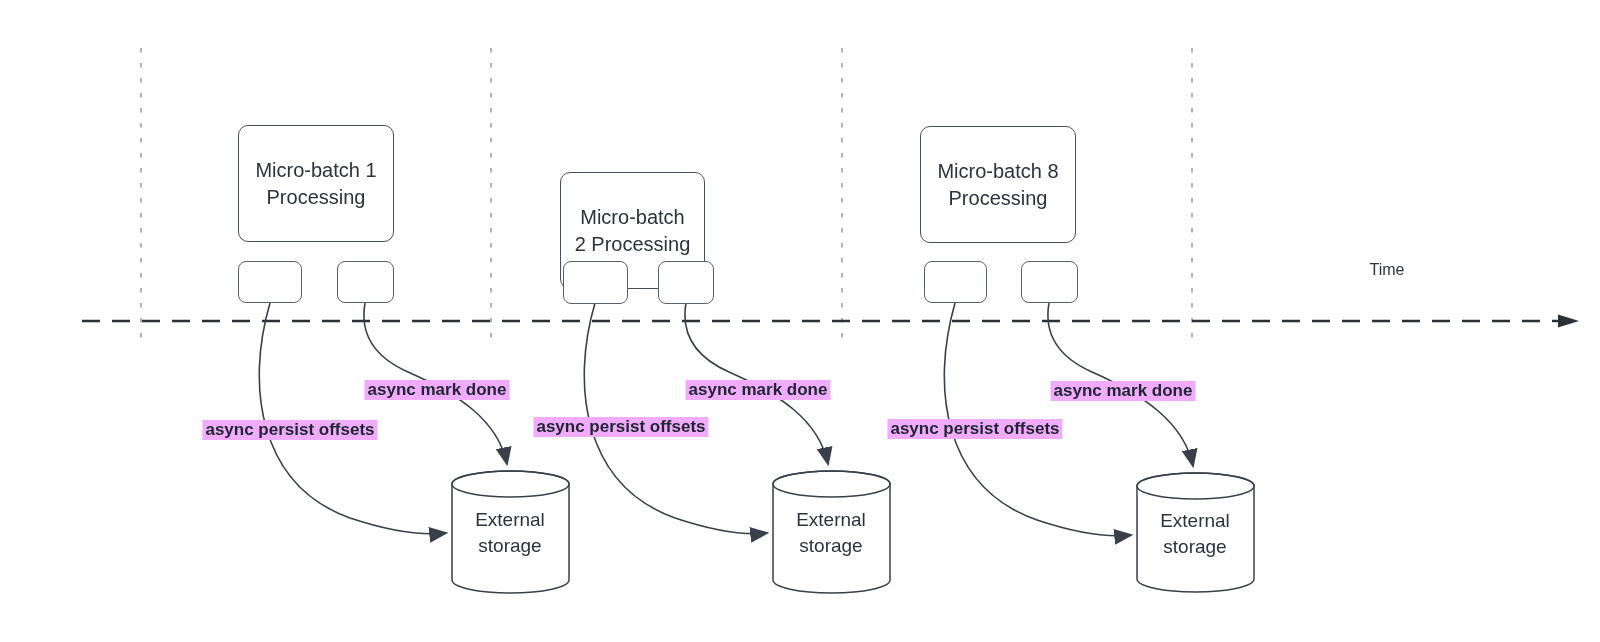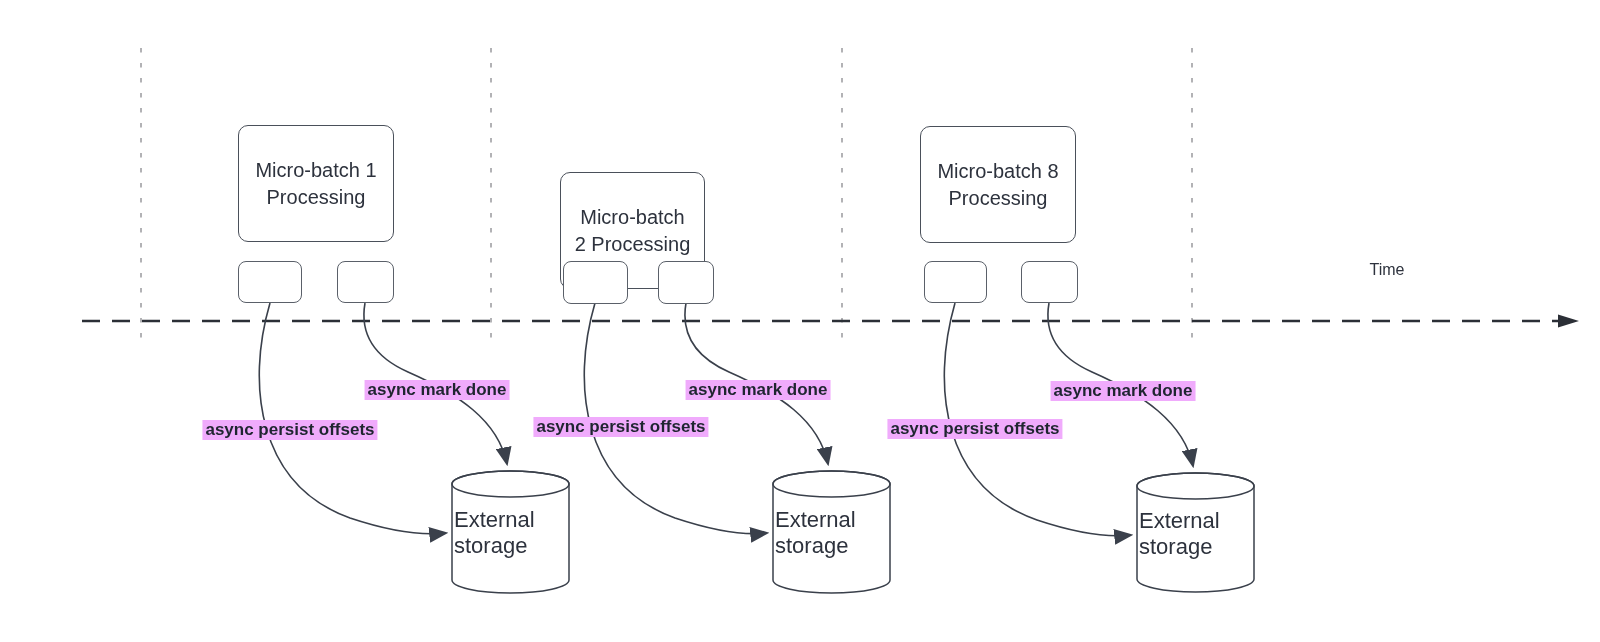--- a/index.html
+++ b/index.html
@@ -48,21 +48,22 @@
     font-size: 17px;
     font-weight: 700;
     color: #1f2530;
     white-space: nowrap;
     padding: 0 3px;
   }
   .storage-label {
     position: absolute;
     transform: translate(-50%, -50%);
     width: 112px;
-    font-size: 22px;
+    text-align: center;
+    font-size: 19px;
     line-height: 26px;
     color: #2d323d;
   }
   .time-label {
     position: absolute;
     transform: translate(-50%, -50%);
     font-size: 16px;
     color: #2d323d;
     white-space: nowrap;
   }

